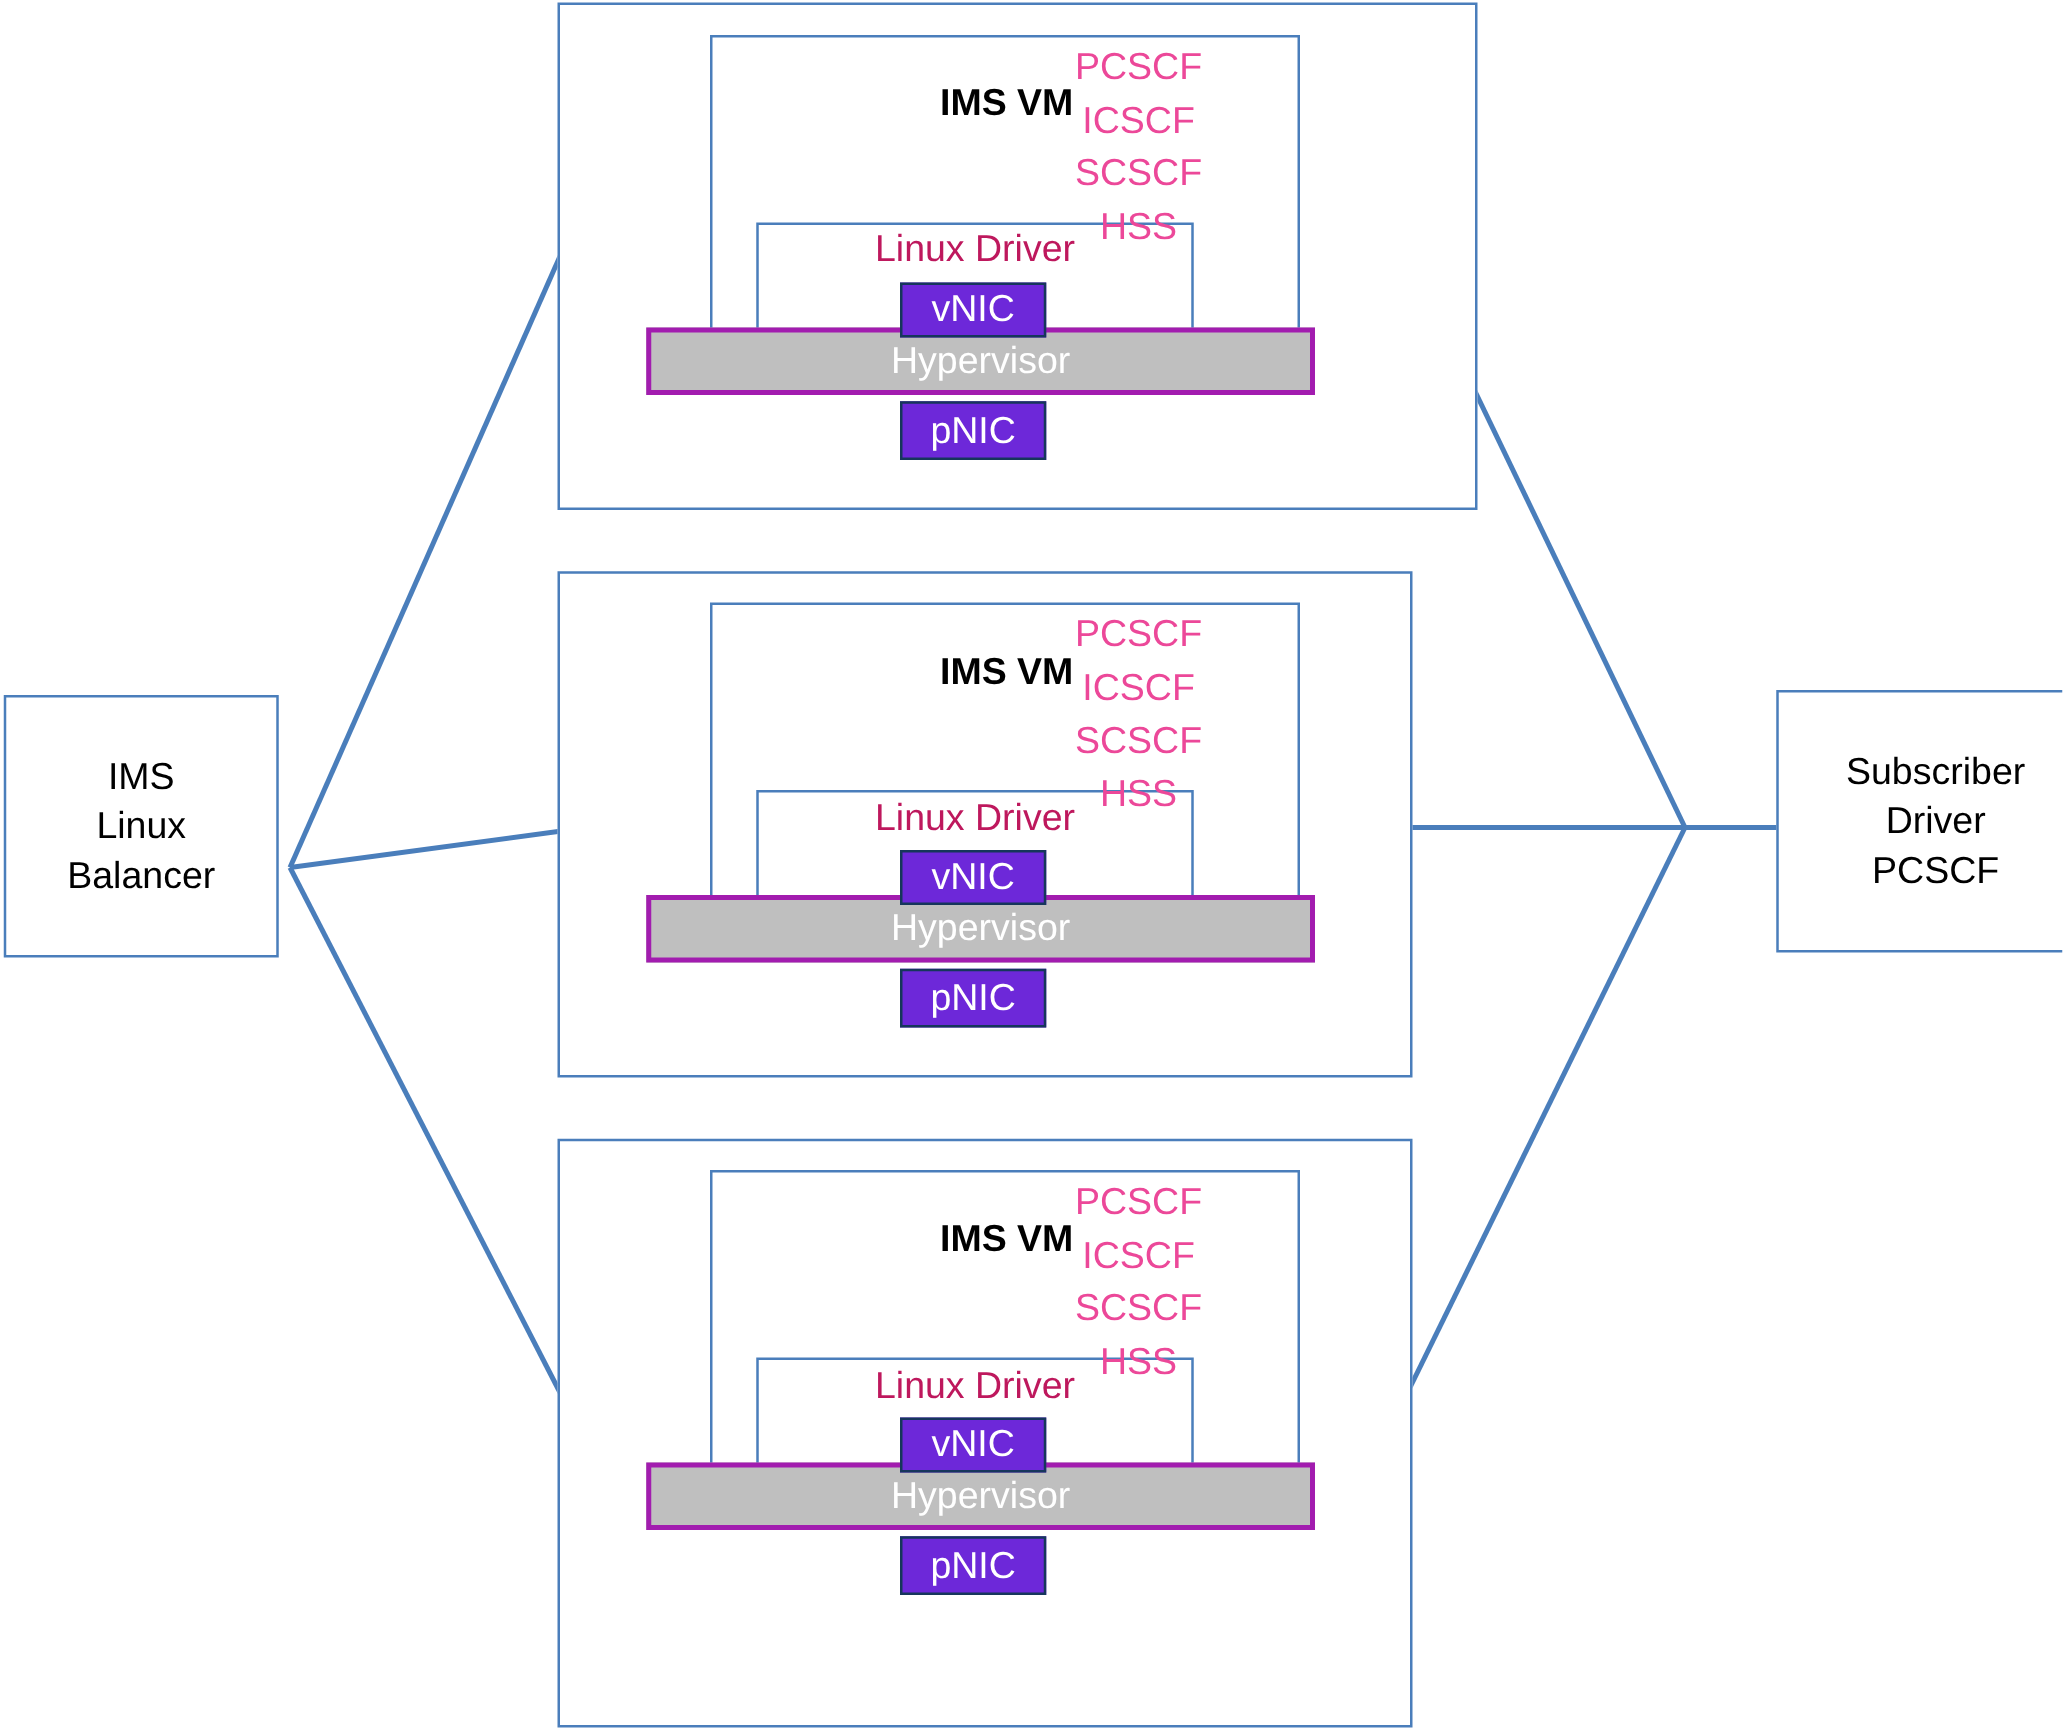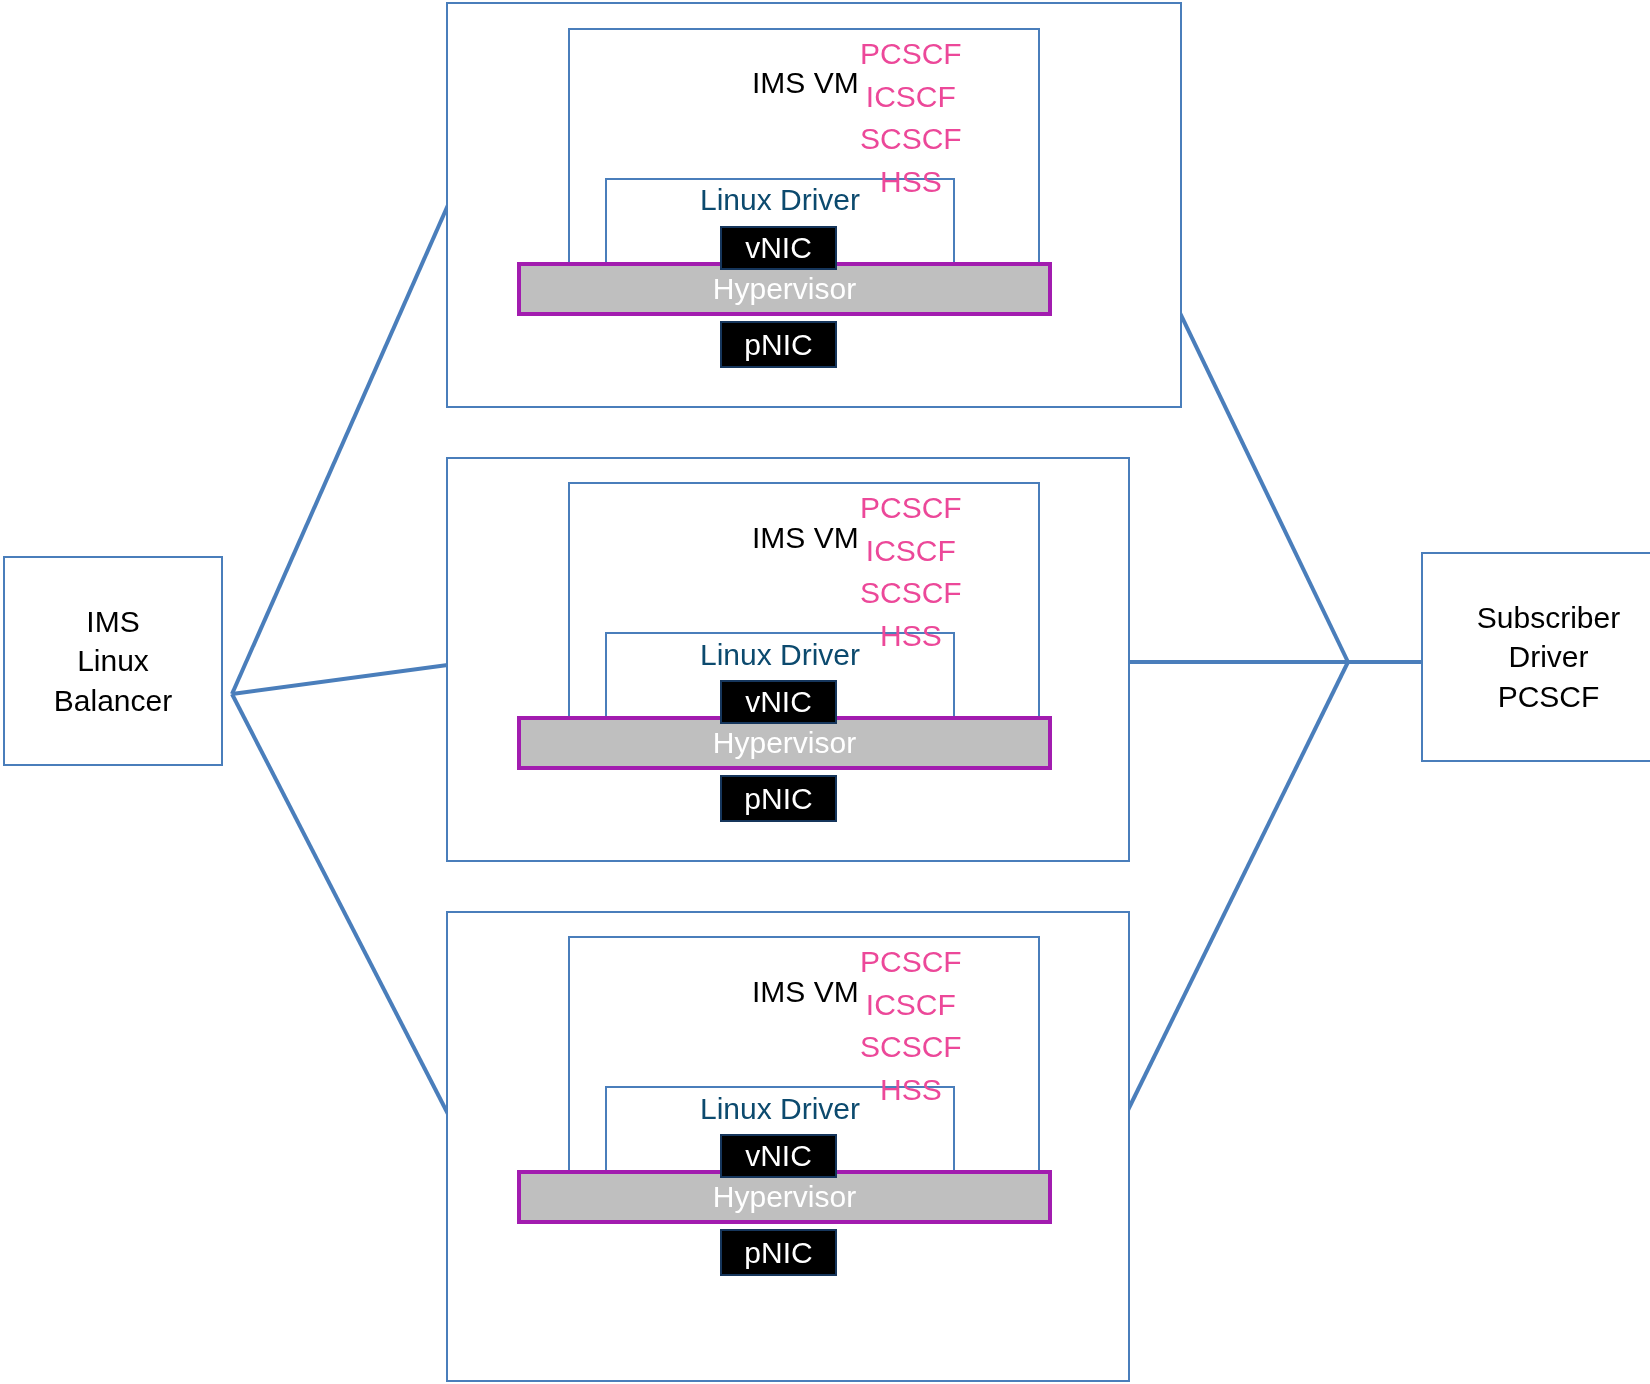--- a/index.html
+++ b/index.html
@@ -65,20 +65,21 @@
   }
 
   .vm-label {
     position: absolute;
     font-size: 30px;
     line-height: 1.42;
     color: #000000;
     text-align: right;
     white-space: nowrap;
     z-index: 6;
+    font-weight: bold;
   }
   .vm-funcs {
     position: absolute;
     font-size: 30px;
     line-height: 1.42;
     color: #ec4899;
     text-align: center;
     white-space: nowrap;
     z-index: 6;
   }
@@ -87,21 +88,21 @@
   .driver-box {
     position: absolute;
     box-sizing: border-box;
     border: 2px solid #4A7EBB;
     background: transparent;
     z-index: 5;
   }
   .driver-label {
     position: absolute;
     font-size: 30px;
-    color: #0c4a6e;
+    color: #be185d;
     text-align: center;
     white-space: nowrap;
     z-index: 7;
   }
 
   .hypervisor-bar {
     position: absolute;
     box-sizing: border-box;
     border: 4px solid #a21caf;
     background: #BFBFBF;
@@ -111,21 +112,21 @@
     justify-content: center;
     color: #ffffff;
     font-size: 30px;
     white-space: nowrap;
   }
 
   .nic-box {
     position: absolute;
     box-sizing: border-box;
     border: 2px solid #16365C;
-    background: #000000;
+    background: #6d28d9;
     z-index: 8;
     display: flex;
     align-items: center;
     justify-content: center;
     color: #ffffff;
     font-size: 30px;
     white-space: nowrap;
   }
 </style>
 </head>

